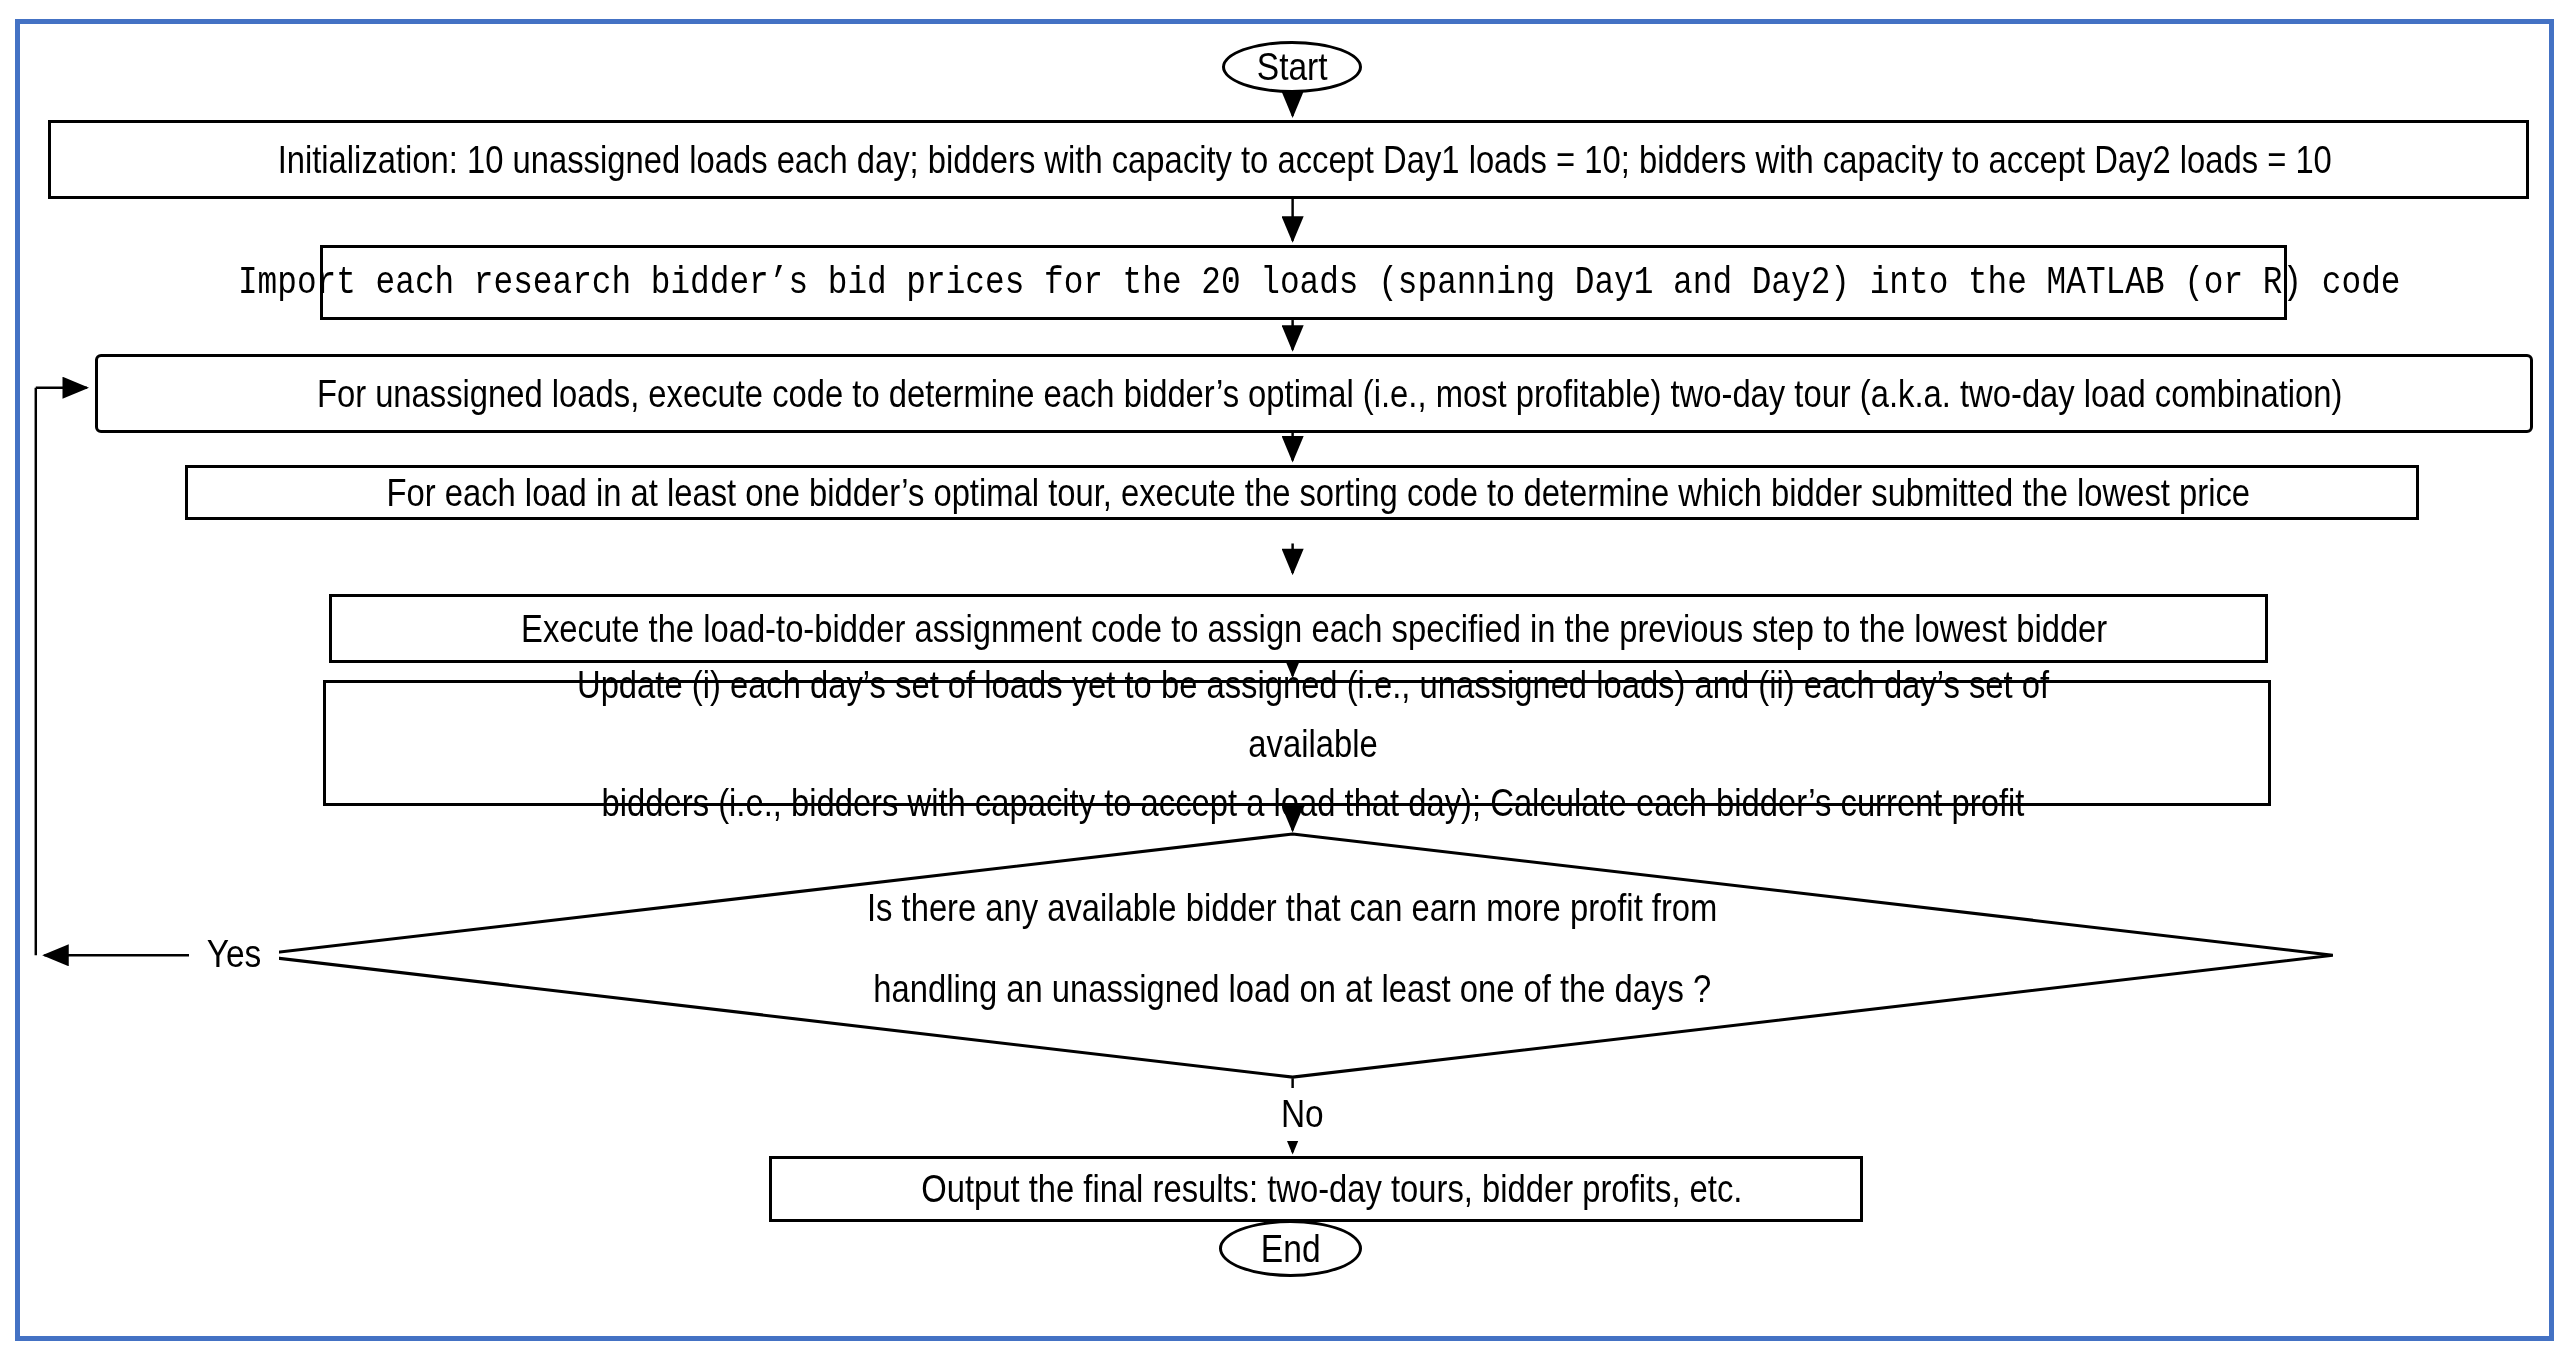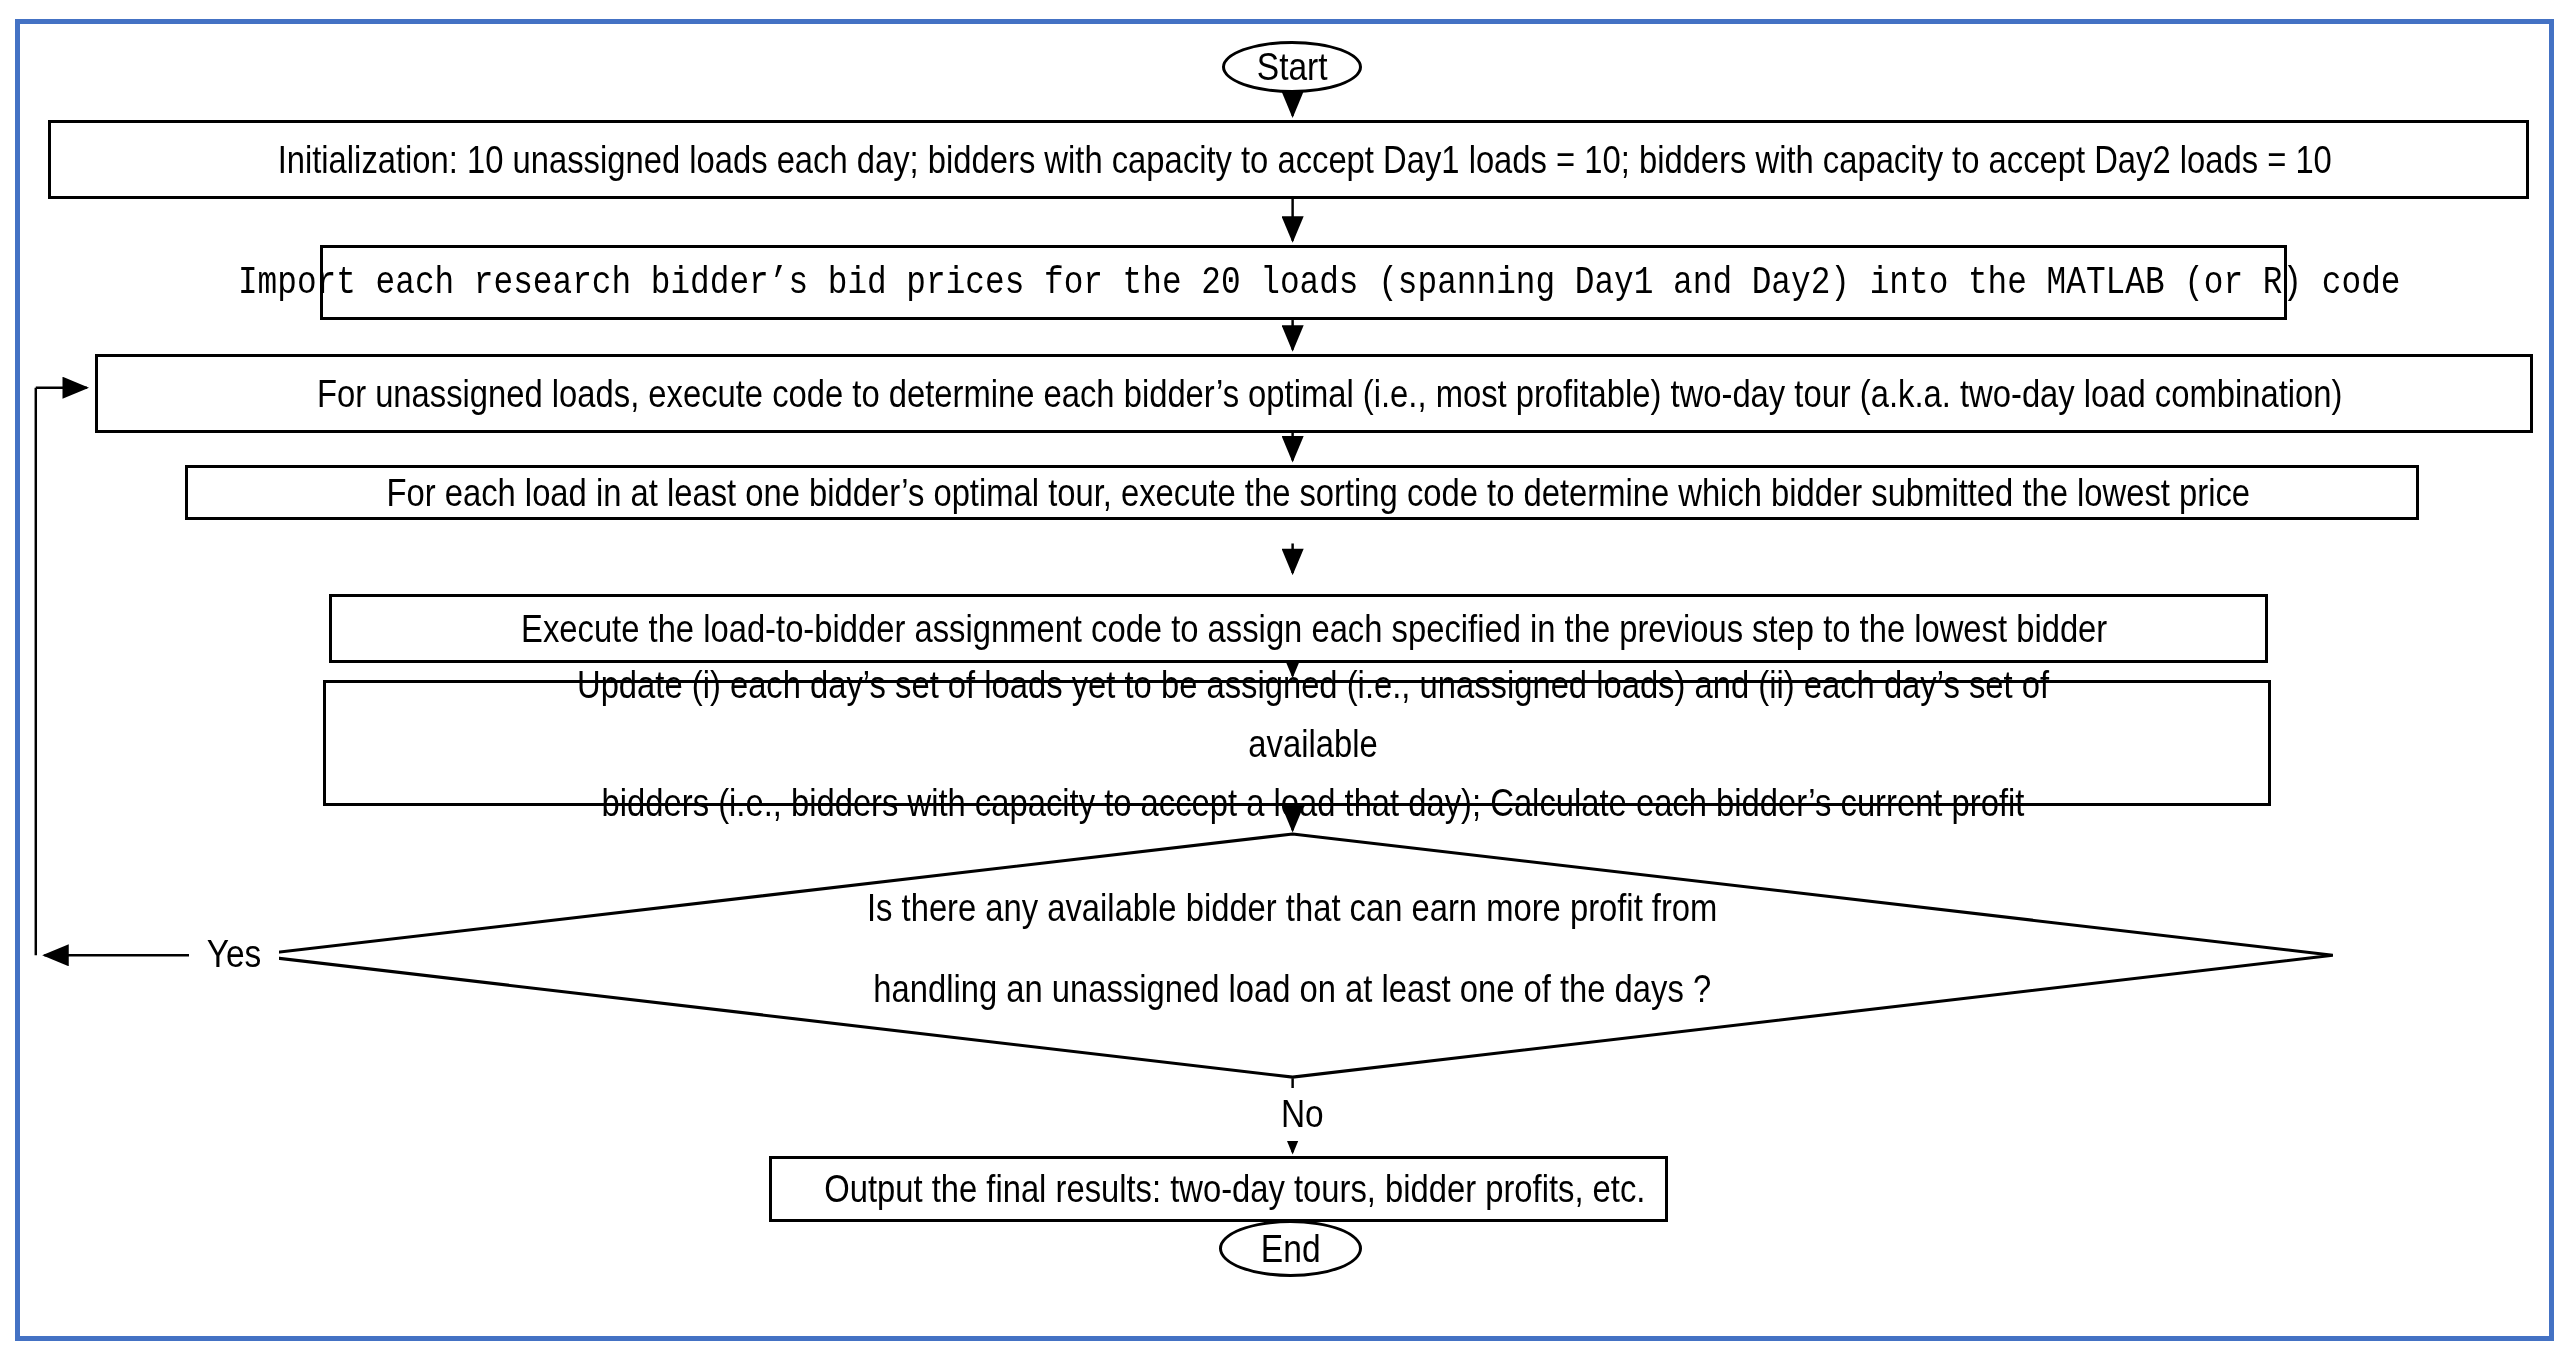--- a/index.html
+++ b/index.html
@@ -63,21 +63,21 @@
   </div>
 
   <div class="node proc" style="left:48px;top:120px;width:2481px;height:79px;">
     <span class="tx">Initialization: 10 unassigned loads each day; bidders with capacity to accept Day1 loads = 10; bidders with capacity to accept Day2 loads = 10</span>
   </div>
 
   <div class="node proc" style="left:320px;top:245px;width:1967px;height:75px;font-family:Liberation Mono, monospace;">
     <span class="tx">Import each research bidder’s bid prices for the 20 loads (spanning Day1 and Day2) into the MATLAB (or R) code</span>
   </div>
 
-  <div class="node proc" style="left:95px;top:354px;width:2438px;height:79px;">
+  <div class="node proc" style="left:95px;top:354px;width:2438px;height:79px;border-radius:6px;">
     <span class="tx">For unassigned loads, execute code to determine each bidder’s optimal (i.e., most profitable) two-day tour (a.k.a. two-day load combination)</span>
   </div>
 
   <div class="node proc" style="left:185px;top:465px;width:2234px;height:55px;">
     <span class="tx">For each load in at least one bidder’s optimal tour, execute the sorting code to determine which bidder submitted the lowest price</span>
   </div>
 
   <div class="node proc" style="left:329px;top:577px;width:1939px;height:69px;margin-top:17px;">
     <span class="tx">Execute the load-to-bidder assignment code to assign each specified in the previous step to the lowest bidder</span>
   </div>
@@ -97,21 +97,21 @@
   </div>
 
   <div class="edge-label" style="left:189px;top:928px;width:80px;height:53px;">
     <span class="tx">Yes</span>
   </div>
 
   <div class="edge-label" style="left:1254px;top:1088px;width:86px;height:53px;">
     <span class="tx">No</span>
   </div>
 
-  <div class="node proc" style="left:769px;top:1156px;width:899px;height:66px;text-align:center;">
+  <div class="node proc" style="left:769px;top:1156px;width:1094px;height:66px;text-align:center;">
     <span class="tx">Output the final results: two-day tours, bidder profits, etc.</span>
   </div>
 
   <div class="node term" style="left:1219px;top:1220px;width:143px;height:57px;">
     <span class="tx">End</span>
   </div>
 
 </div>
 
 

